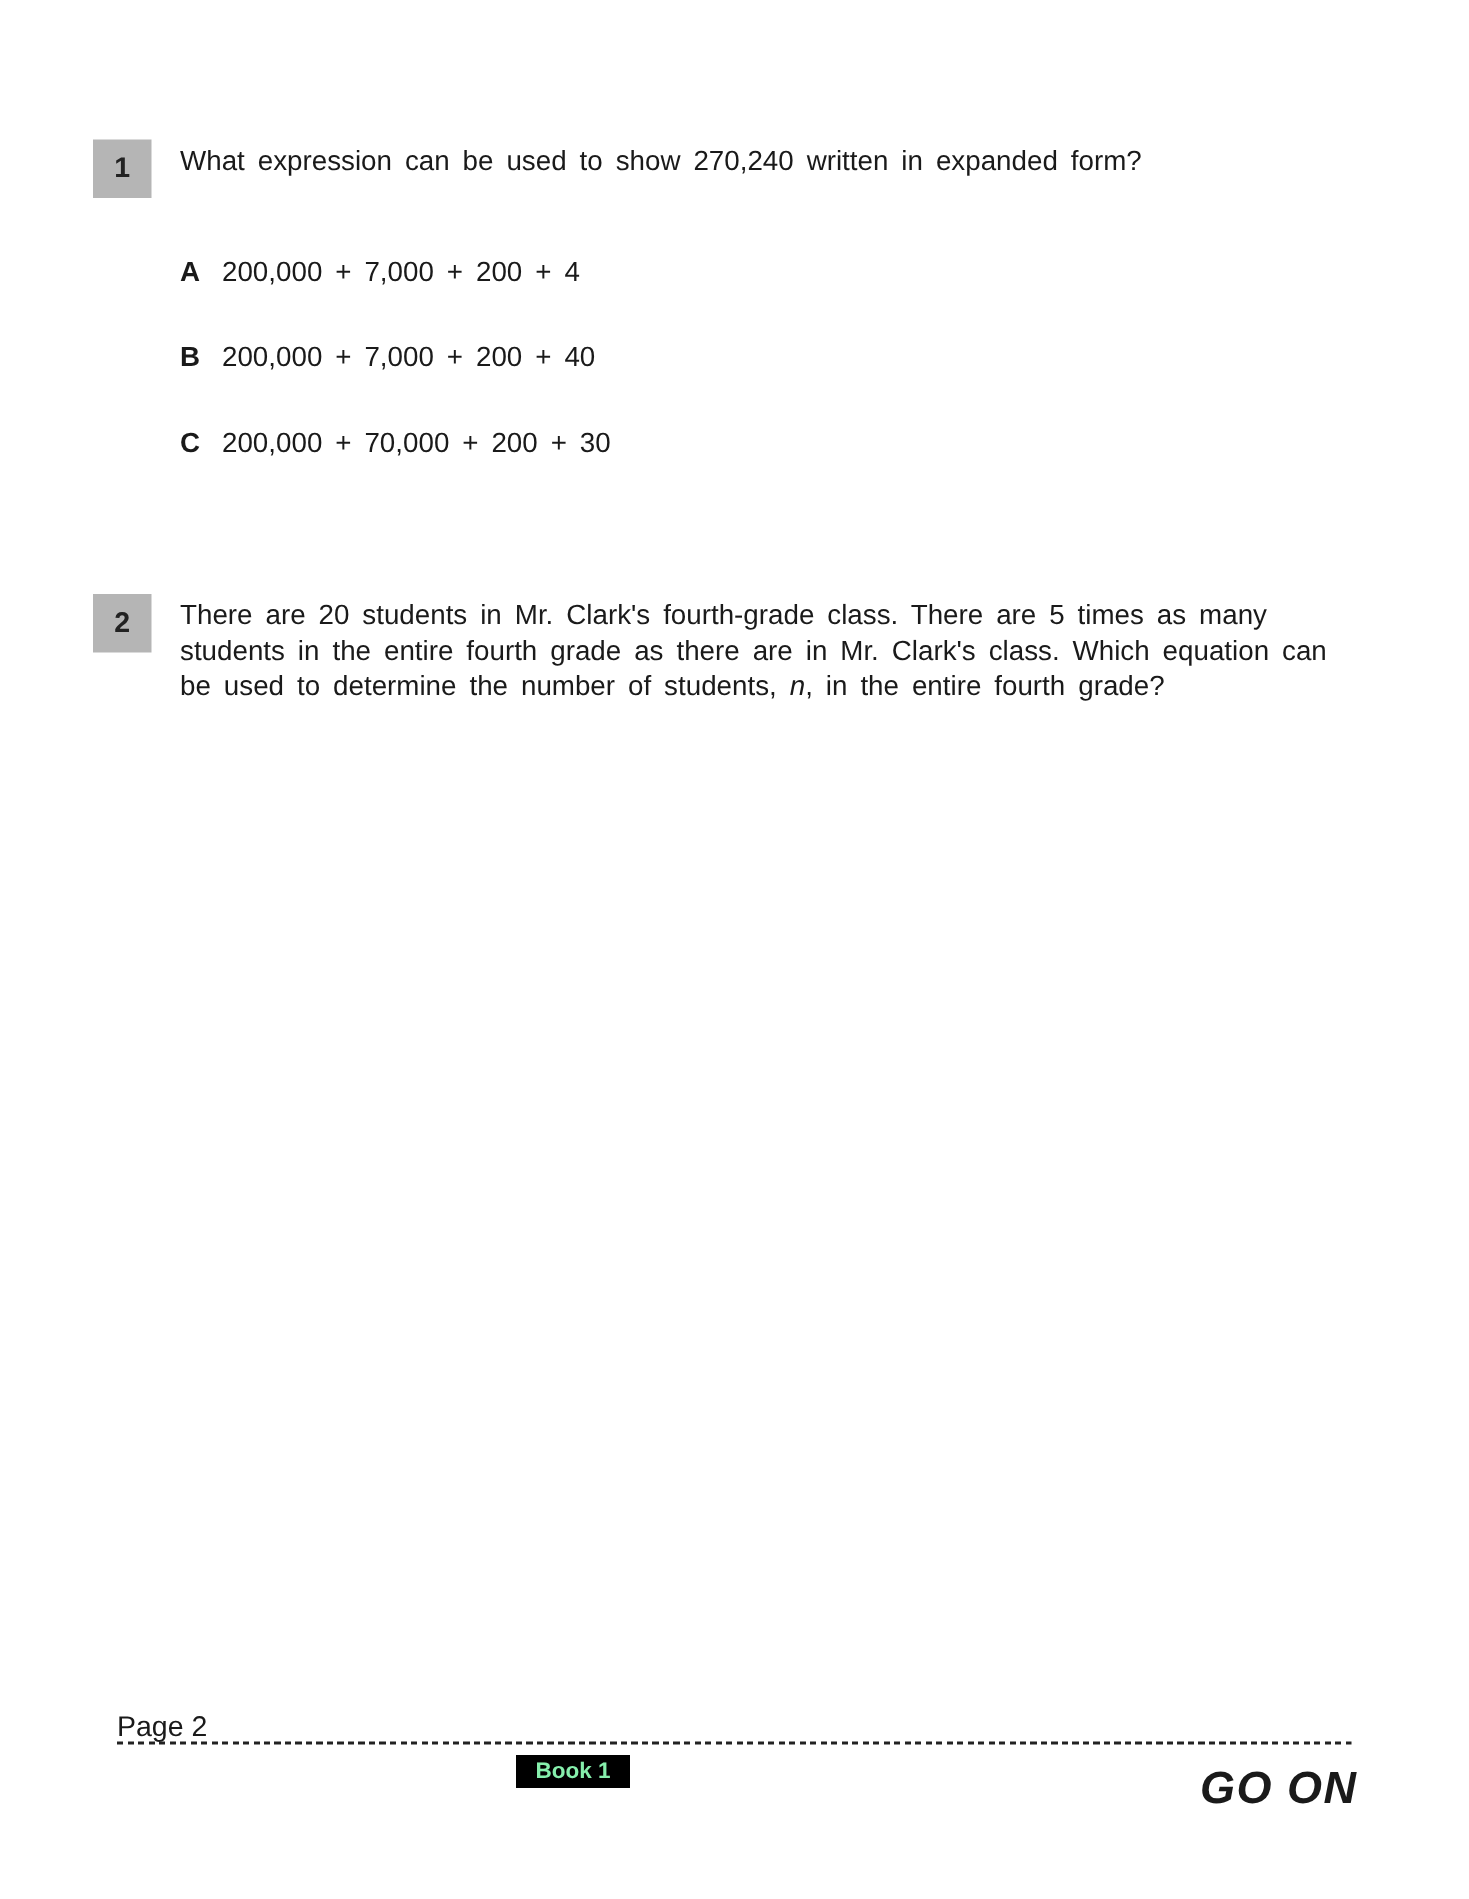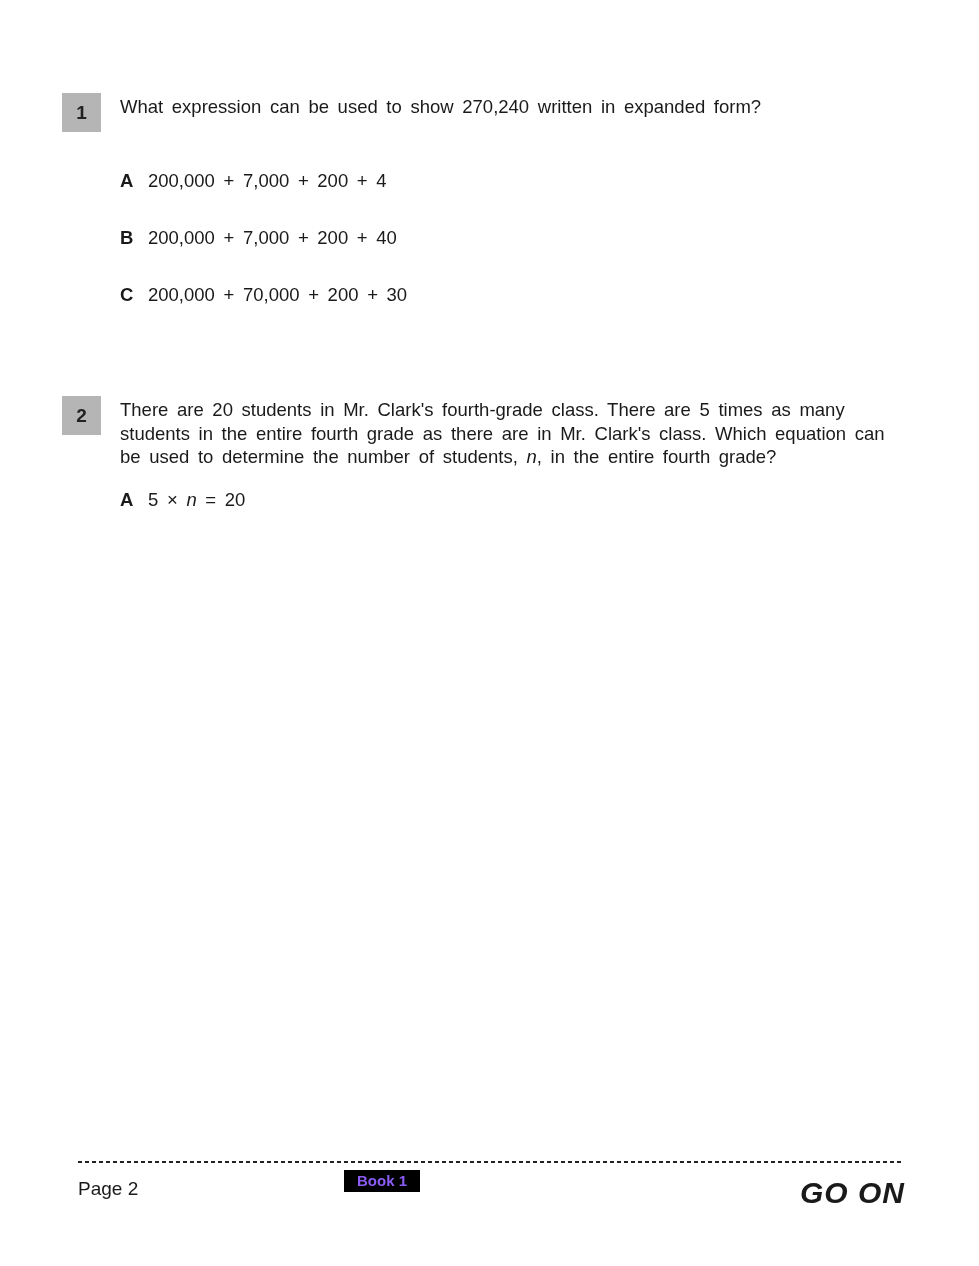--- a/index.html
+++ b/index.html
@@ -56,28 +56,28 @@
     letter-spacing: 1px;
   }
   .divider {
     position: absolute;
     left: 78px; right: 78px; top: 1161px;
     height: 2px;
     background: repeating-linear-gradient(90deg, #222 0, #222 4px, transparent 4px, transparent 7px);
   }
   .page-num {
     position: absolute;
-    left: 78px; top: 1178px;
+    left: 78px; top: 1141px;
     font-size: 19px;
   }
   .book-badge {
     position: absolute;
     left: 344px; top: 1170px;
     background: #000000;
-    color: #8b5cf6;
+    color: #86efac;
     font-weight: bold;
     font-size: 15px;
     padding: 2px 13px 3px 13px;
   }
 </style>
 </head>
 <body>
 
 <div class="page">
 
@@ -97,23 +97,20 @@
         </div>
       </div>
     </div>
   </section>
 
   <section class="question q2">
     <div class="qnum">2</div>
     <div class="qbody">
       <p class="prompt"><span>There are 20 students in Mr. Clark's fourth-grade class. There are 5 times as many students in the entire fourth grade as there are in Mr. Clark's class. Which equation can be used to determine the number of students, </span><span class="var">n</span><span>, in the entire fourth grade?</span></p>
       <div class="choices">
-        <div class="choice">
-          <span class="letter">A</span><span class="ctext"><span>5 × </span><span class="var">n</span><span> = 20</span></span>
-        </div>
       </div>
     </div>
   </section>
 
   <div class="go-on">GO ON</div>
   <div class="divider"></div>
   <div class="page-num">Page 2</div>
   <div class="book-badge">Book 1</div>
 
 </div>

